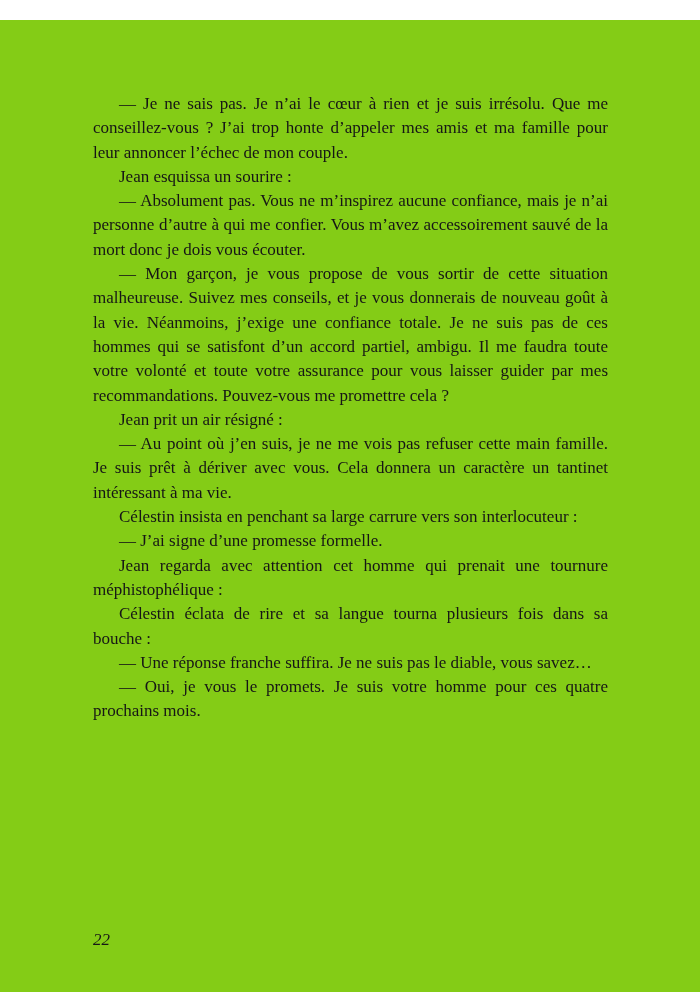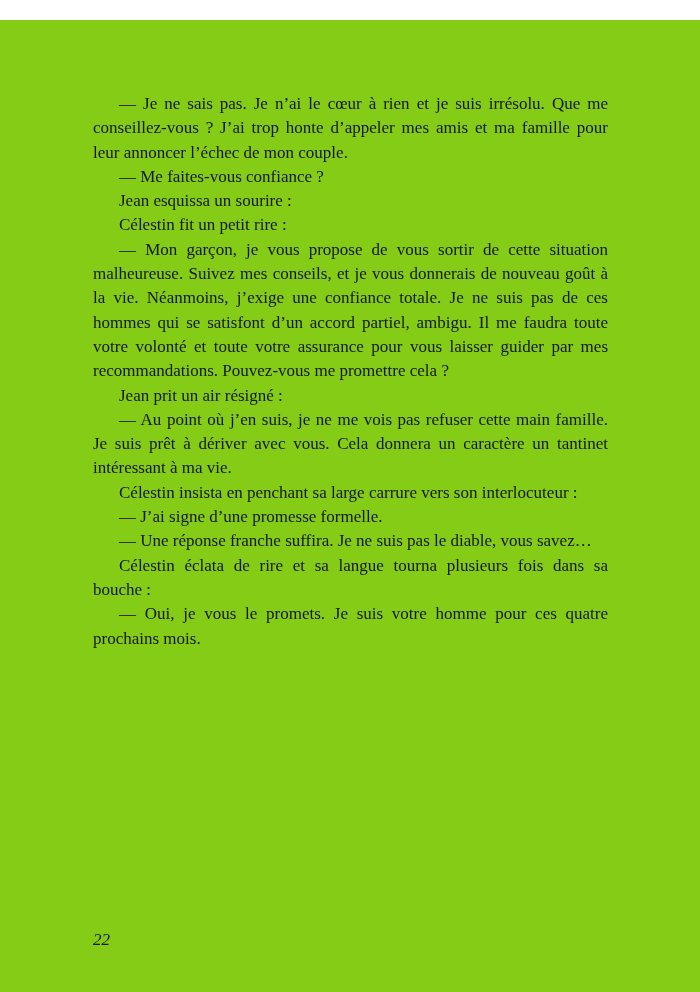--- a/index.html
+++ b/index.html
@@ -39,26 +39,26 @@
     line-height: 24px;
     font-style: italic;
   }
 </style>
 </head>
 <body>
 
 <div class="book-page">
   <div class="text-block">
       <p>— Je ne sais pas. Je n’ai le cœur à rien et je suis irrésolu. Que me conseillez-vous&nbsp;? J’ai trop honte d’appeler mes amis et ma famille pour leur annoncer l’échec de mon couple.</p>
-      <p>— Me faites-vous confiance&nbsp;?</p>
       <p>Jean esquissa un sourire&nbsp;:</p>
-      <p>Célestin fit un petit rire&nbsp;:</p>
+      <p>— Absolument pas. Vous ne m’inspirez aucune confiance, mais je n’ai personne d’autre à qui me confier. Vous m’avez accessoirement sauvé de la mort donc je dois vous écouter.</p>
       <p>— Mon garçon, je vous propose de vous sortir de cette situation malheureuse. Suivez mes conseils, et je vous donnerais de nouveau goût à la vie. Néanmoins, j’exige une confiance totale. Je ne suis pas de ces hommes qui se satisfont d’un accord partiel, ambigu. Il me faudra toute votre volonté et toute votre assurance pour vous laisser guider par mes recommandations. Pouvez-vous me promettre cela&nbsp;?</p>
       <p>Jean prit un air résigné&nbsp;:</p>
       <p>— Au point où j’en suis, je ne me vois pas refuser cette main famille. Je suis prêt à dériver avec vous. Cela donnera un caractère un tantinet intéressant à ma vie.</p>
       <p>Célestin insista en penchant sa large carrure vers son interlocuteur&nbsp;:</p>
       <p>— J’ai signe d’une promesse formelle.</p>
+      <p>Jean regarda avec attention cet homme qui prenait une tournure méphistophélique&nbsp;:</p>
+      <p>Célestin éclata de rire et sa langue tourna plusieurs fois dans sa bouche&nbsp;:</p>
       <p>— Une réponse franche suffira. Je ne suis pas le diable, vous savez…</p>
-      <p>Célestin éclata de rire et sa langue tourna plusieurs fois dans sa bouche&nbsp;:</p>
       <p>— Oui, je vous le promets. Je suis votre homme pour ces quatre prochains mois.</p>
     </div>
   <div class="page-number">22</div>
 </div>
 
 </body></html>

